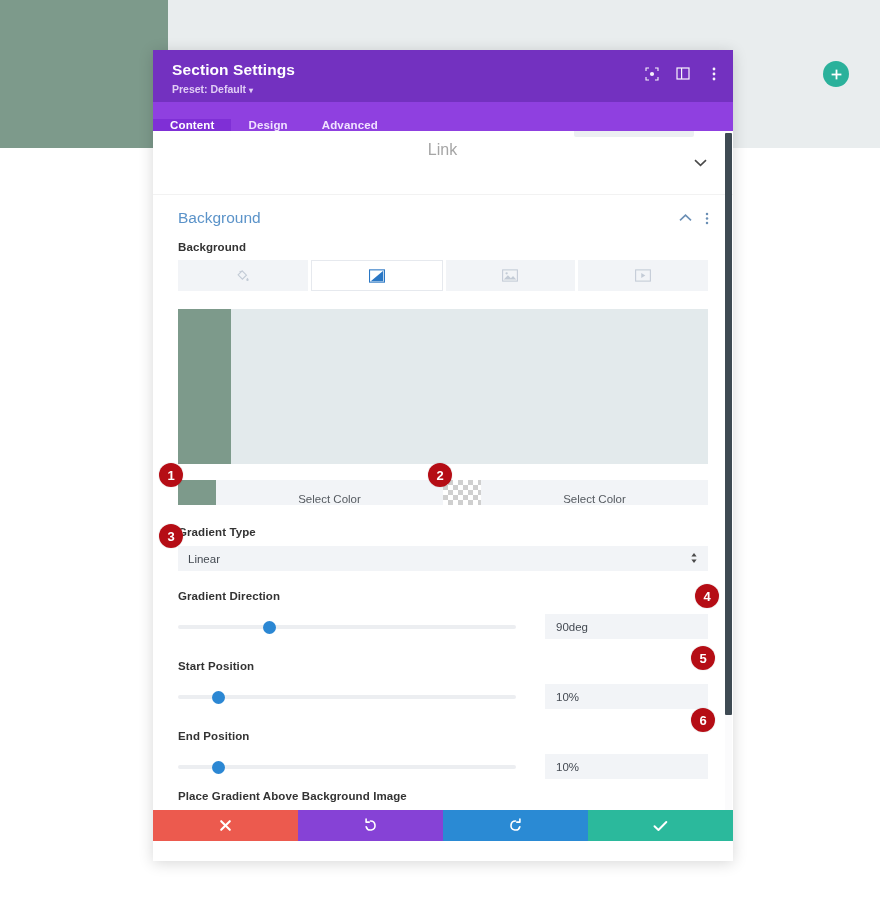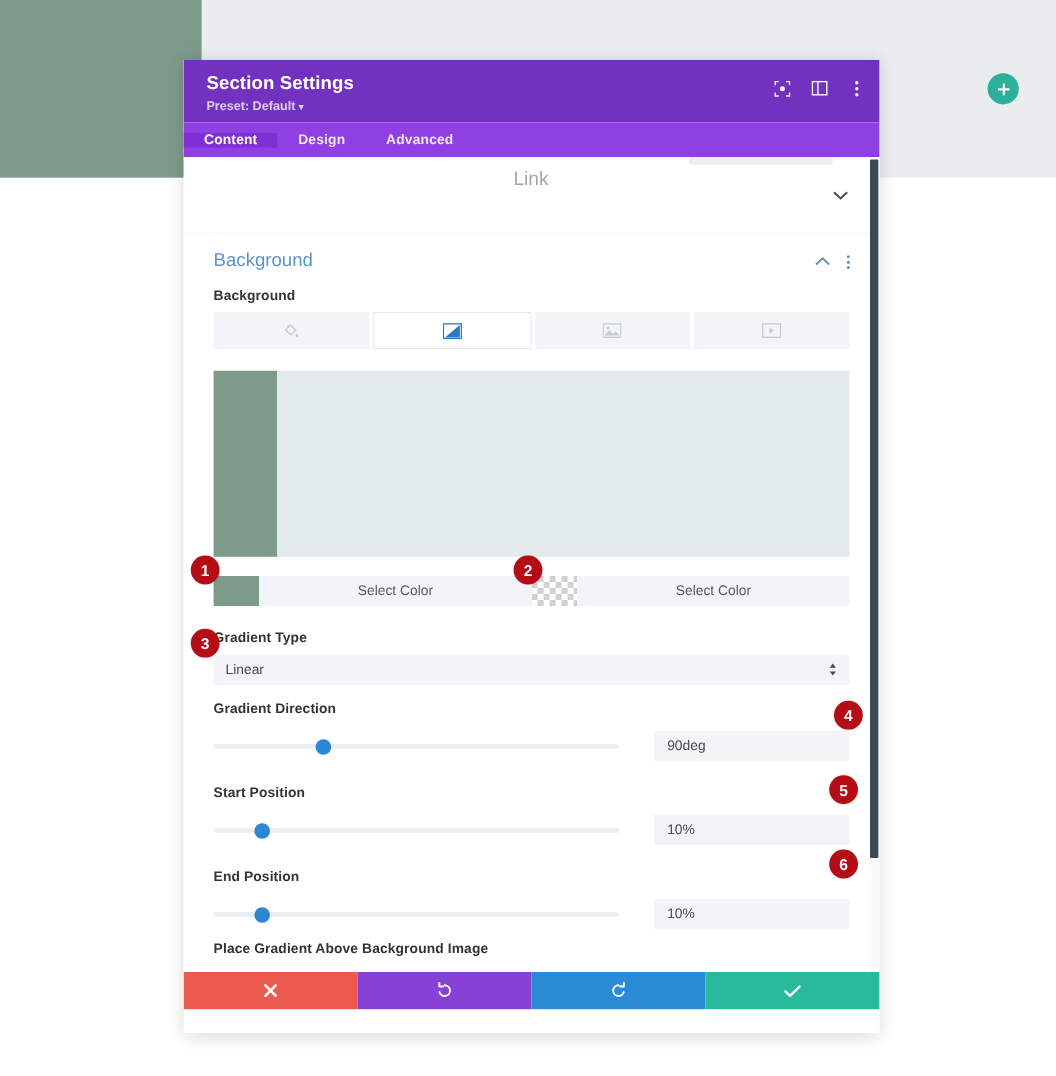--- a/index.html
+++ b/index.html
@@ -87,21 +87,21 @@
     color: #ffffff;
     opacity: .95;
   }
   .hicon svg { display: block; }
 
   
   .tabbar {
     background: #8f40e0;
     height: 29px;
     display: flex;
-    align-items: center;
+    align-items: flex-end;
     position: relative;
   }
   .tab {
     display: flex; align-items: center;
     padding: 0 17px;
     color: #f1e3ff;
     font-size: 11.5px;
     font-weight: 700;
     letter-spacing: .15px;
     white-space: nowrap;
@@ -220,21 +220,21 @@
       linear-gradient(45deg, #cfcfcf 25%, transparent 25%, transparent 75%, #cfcfcf 75%),
       linear-gradient(45deg, #cfcfcf 25%, transparent 25%, transparent 75%, #cfcfcf 75%);
     background-size: 10px 10px;
     background-position: 0 0, 5px 5px;
     background-color: #ffffff;
   }
   .swatch-btn {
     flex: 1;
     height: 25px;
     background: #f2f4f7;
-    display: flex; align-items: center; justify-content: center;
+    display: flex; align-items: flex-end; justify-content: center;
     font-size: 11.5px;
     color: #555a60;
   }
 
   
   .block { padding: 0 25px; }
   .block-label {
     font-size: 11.5px;
     font-weight: 700;
     color: #333333;
@@ -484,21 +484,21 @@
           <span>Linear</span>
           <span class="arrows">
             <svg width="8" height="12" viewBox="0 0 8 12">
               <path d="M4 1 L6.6 4.4 L1.4 4.4 Z" fill="#4a4a4a"></path>
               <path d="M4 11 L6.6 7.6 L1.4 7.6 Z" fill="#4a4a4a"></path>
             </svg>
           </span>
         </div>
       </div>
 
-      <div class="block" style="margin-top:14px">
+      <div class="block" style="margin-top:19px">
         <div class="block-label">Gradient Direction</div>
         <div class="slider-row">
           <div class="slider">
             <div class="track"></div>
             <div class="handle" style="left:25%"></div>
           </div>
           <div class="value-box">
             <span>90deg</span>
           </div>
         </div>

